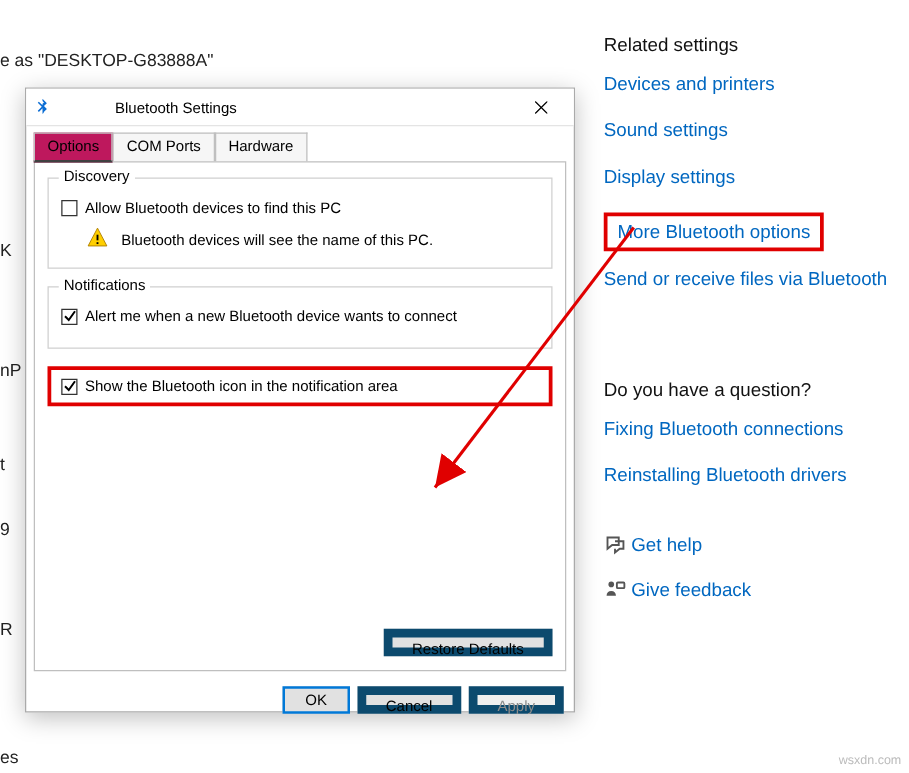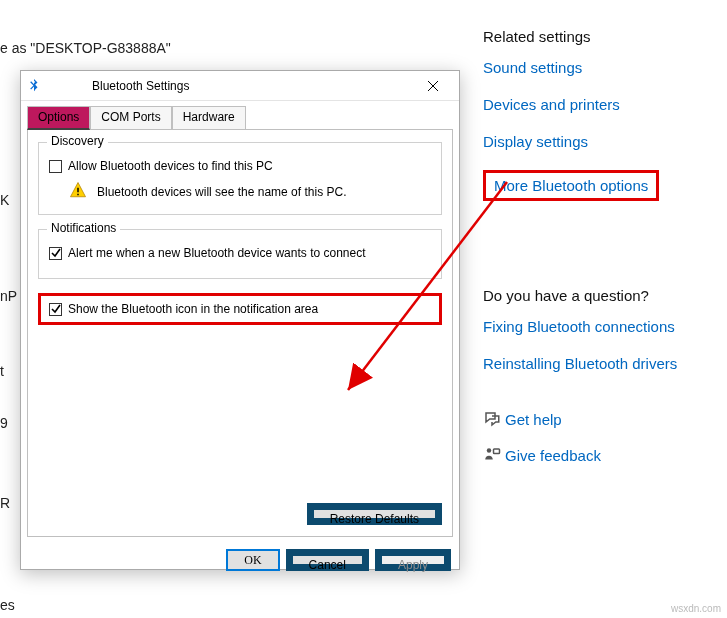--- a/index.html
+++ b/index.html
@@ -122,45 +122,46 @@
     padding: 2px 16px;
     height: 22px;
     border: 7px solid #0c4a6e;
     background: #e1e1e1;
     cursor: pointer;
   }
   .dlg-buttons {
     display: flex; gap: 6px; justify-content: flex-end;
     padding: 6px 8px 8px;
   }
-  .dlg-btn.default { border: 2px solid #0078d7; font-family: Liberation Serif, serif; }
+  .dlg-btn.default { border: 2px solid #0078d7; }
   .dlg-btn.disabled { color: #8c8c8c; background: #efefef; cursor: default; }
 
   
   .arrow-svg { position: absolute; left: 0; top: 0; pointer-events: none; }
 
   .watermark { position: absolute; right: 6px; bottom: 4px; font-size: 10px; color: #bbb; }
 </style>
 </head>
 <body>
 
 <div class="bg-text bg0">e as "DESKTOP-G83888A"</div>
 <div class="bg-frag bg-f1">K</div>
 <div class="bg-frag bg-f2">nP</div>
 <div class="bg-frag bg-f3">t</div>
 <div class="bg-frag bg-f4">9</div>
 <div class="bg-frag bg-f5">R</div>
 <div class="bg-frag bg-f6">es</div>
 
 <div class="side">
   <div class="side-heading">Related settings</div>
+  <div class="side-link">Devices and printers</div>
   <div class="side-link">Sound settings</div>
-  <div class="side-link">Devices and printers</div>
   <div class="side-link">Display settings</div>
   <div class="side-link highlight">More Bluetooth options</div>
+  <div class="side-link">Send or receive files via Bluetooth</div>
 
   <div class="side-block2">
     <div class="side-heading">Do you have a question?</div>
     <div class="side-link">Fixing Bluetooth connections</div>
     <div class="side-link">Reinstalling Bluetooth drivers</div>
   </div>
 
   <div class="side-icons">
     <div class="side-row">
       <span class="mini-icon">

